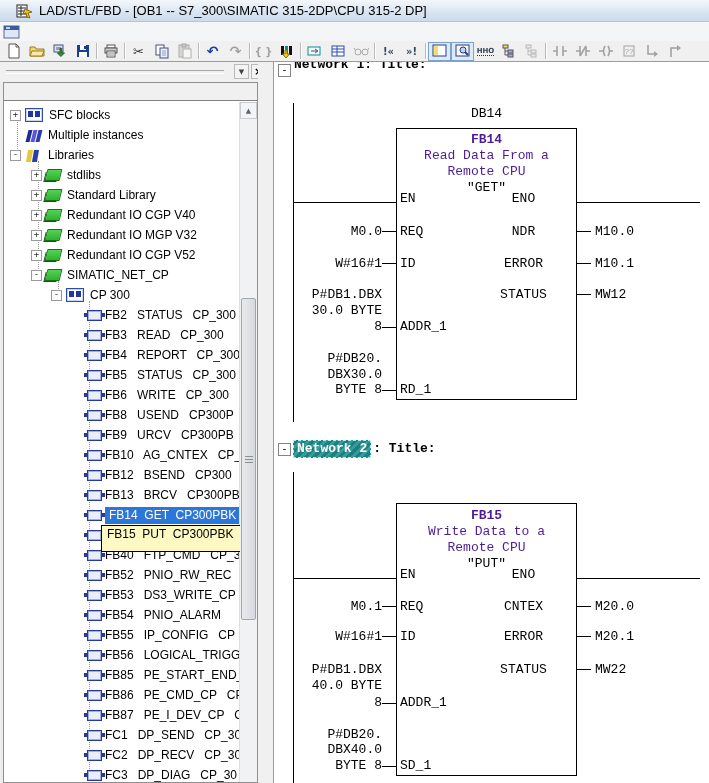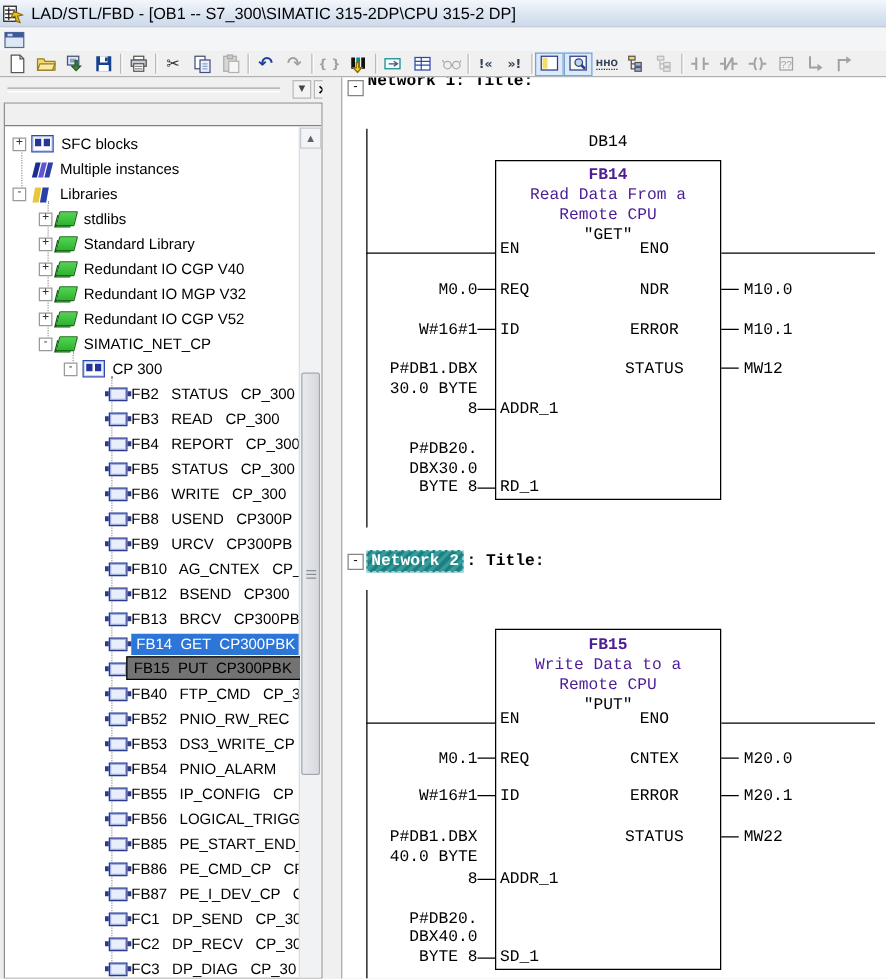--- a/index.html
+++ b/index.html
@@ -1,21 +1,21 @@
 <!DOCTYPE html>
 <html><head>
 <meta charset="utf-8">
 <style>
   html,body{margin:0;padding:0;background:#fff}
   .window{position:relative;width:709px;height:783px;overflow:hidden;background:#F0F0F0;
           font-family:"Liberation Sans",sans-serif;-webkit-font-smoothing:none}
   
   .titlebar{position:absolute;left:0;top:0;width:709px;height:22px;
             background:linear-gradient(#F3F7FC,#D9E4F1 60%,#CDDAEA);
-            display:flex;align-items:center;padding-left:2px;box-sizing:border-box;
+            display:flex;align-items:center;padding-left:16px;box-sizing:border-box;
             border-bottom:1px solid #B8C4D2}
   .titlebar .ttl{font-size:13px;color:#000;margin-left:6px;white-space:nowrap}
   .appicon{width:17px;height:16px;position:relative;flex:0 0 auto}
   
   .menubar{position:absolute;left:0;top:22px;width:709px;height:19px;background:#F4F5F7;
            display:flex;align-items:center;border-bottom:1px solid #E3E5E8}
   .menudoc{width:18px;height:14px;margin:0 4px 0 3px}
   .mitem{font-size:13px;color:#111;padding:1px 8px;cursor:default;white-space:nowrap}
   
   .toolbar{position:absolute;left:0;top:41px;width:709px;height:21px;background:#F0F0F0;
@@ -42,22 +42,22 @@
   .treerows{position:absolute;left:0;top:4px;right:17px;bottom:0;overflow:hidden}
   .spine{position:absolute;width:0;border-left:1px dotted #9A9A9A}
   .trow{display:flex;align-items:center;height:20px;font-size:12px;color:#000;white-space:nowrap;position:relative}
   .trow.lv0{padding-left:6px}.trow.lv1{padding-left:27px}.trow.lv2{padding-left:47px}.trow.lv3{padding-left:65px}
   .expand{flex:0 0 auto;width:9px;height:9px;border:1px solid #9A9A9A;background:#fff;margin-right:4px;
           font:9px/7px "DejaVu Sans Mono",monospace;text-align:center;color:#333}
   .expand:empty{visibility:hidden}
   .ticon{flex:0 0 auto;margin-right:6px}
   .tlabel{white-space:pre}
   .trow.selected .tlabel{background:#2C76D8;color:#fff;padding:1px 4px 2px 4px}
-  .trow.tooltip .tlabel{position:absolute;left:97px;top:0;background:#737373;border:1px solid #000;
-                        padding:1px 6px 2px 5px;z-index:6}
+  .trow.tooltip .tlabel{position:absolute;left:97px;top:0;background:#fef9c3;border:1px solid #000;
+                        padding:1px 6px 10px 5px;z-index:6}
   
   .block-folder{width:16px;height:12px;border:1px solid #2B4BB0;background:#fff;
                 box-shadow:inset 0 0 0 1px #C9D6F2;position:relative}
   .block-folder::before,.block-folder::after{content:"";position:absolute;top:2px;width:5px;height:6px;background:#24369B}
   .block-folder::before{left:2px}.block-folder::after{right:2px}
   .books-stack{position:relative;width:17px;height:13px}
   .books-stack::before{content:"";position:absolute;left:2px;bottom:0;width:4px;height:12px;background:#1B2E8F;transform:skewX(-14deg)}
   .books-stack::after{content:"";position:absolute;left:7px;bottom:0;width:4px;height:12px;background:#5E55D6;
                       transform:skewX(-14deg);box-shadow:5px 0 0 #2B3FA9}
   .library-books{position:relative;width:17px;height:13px}

